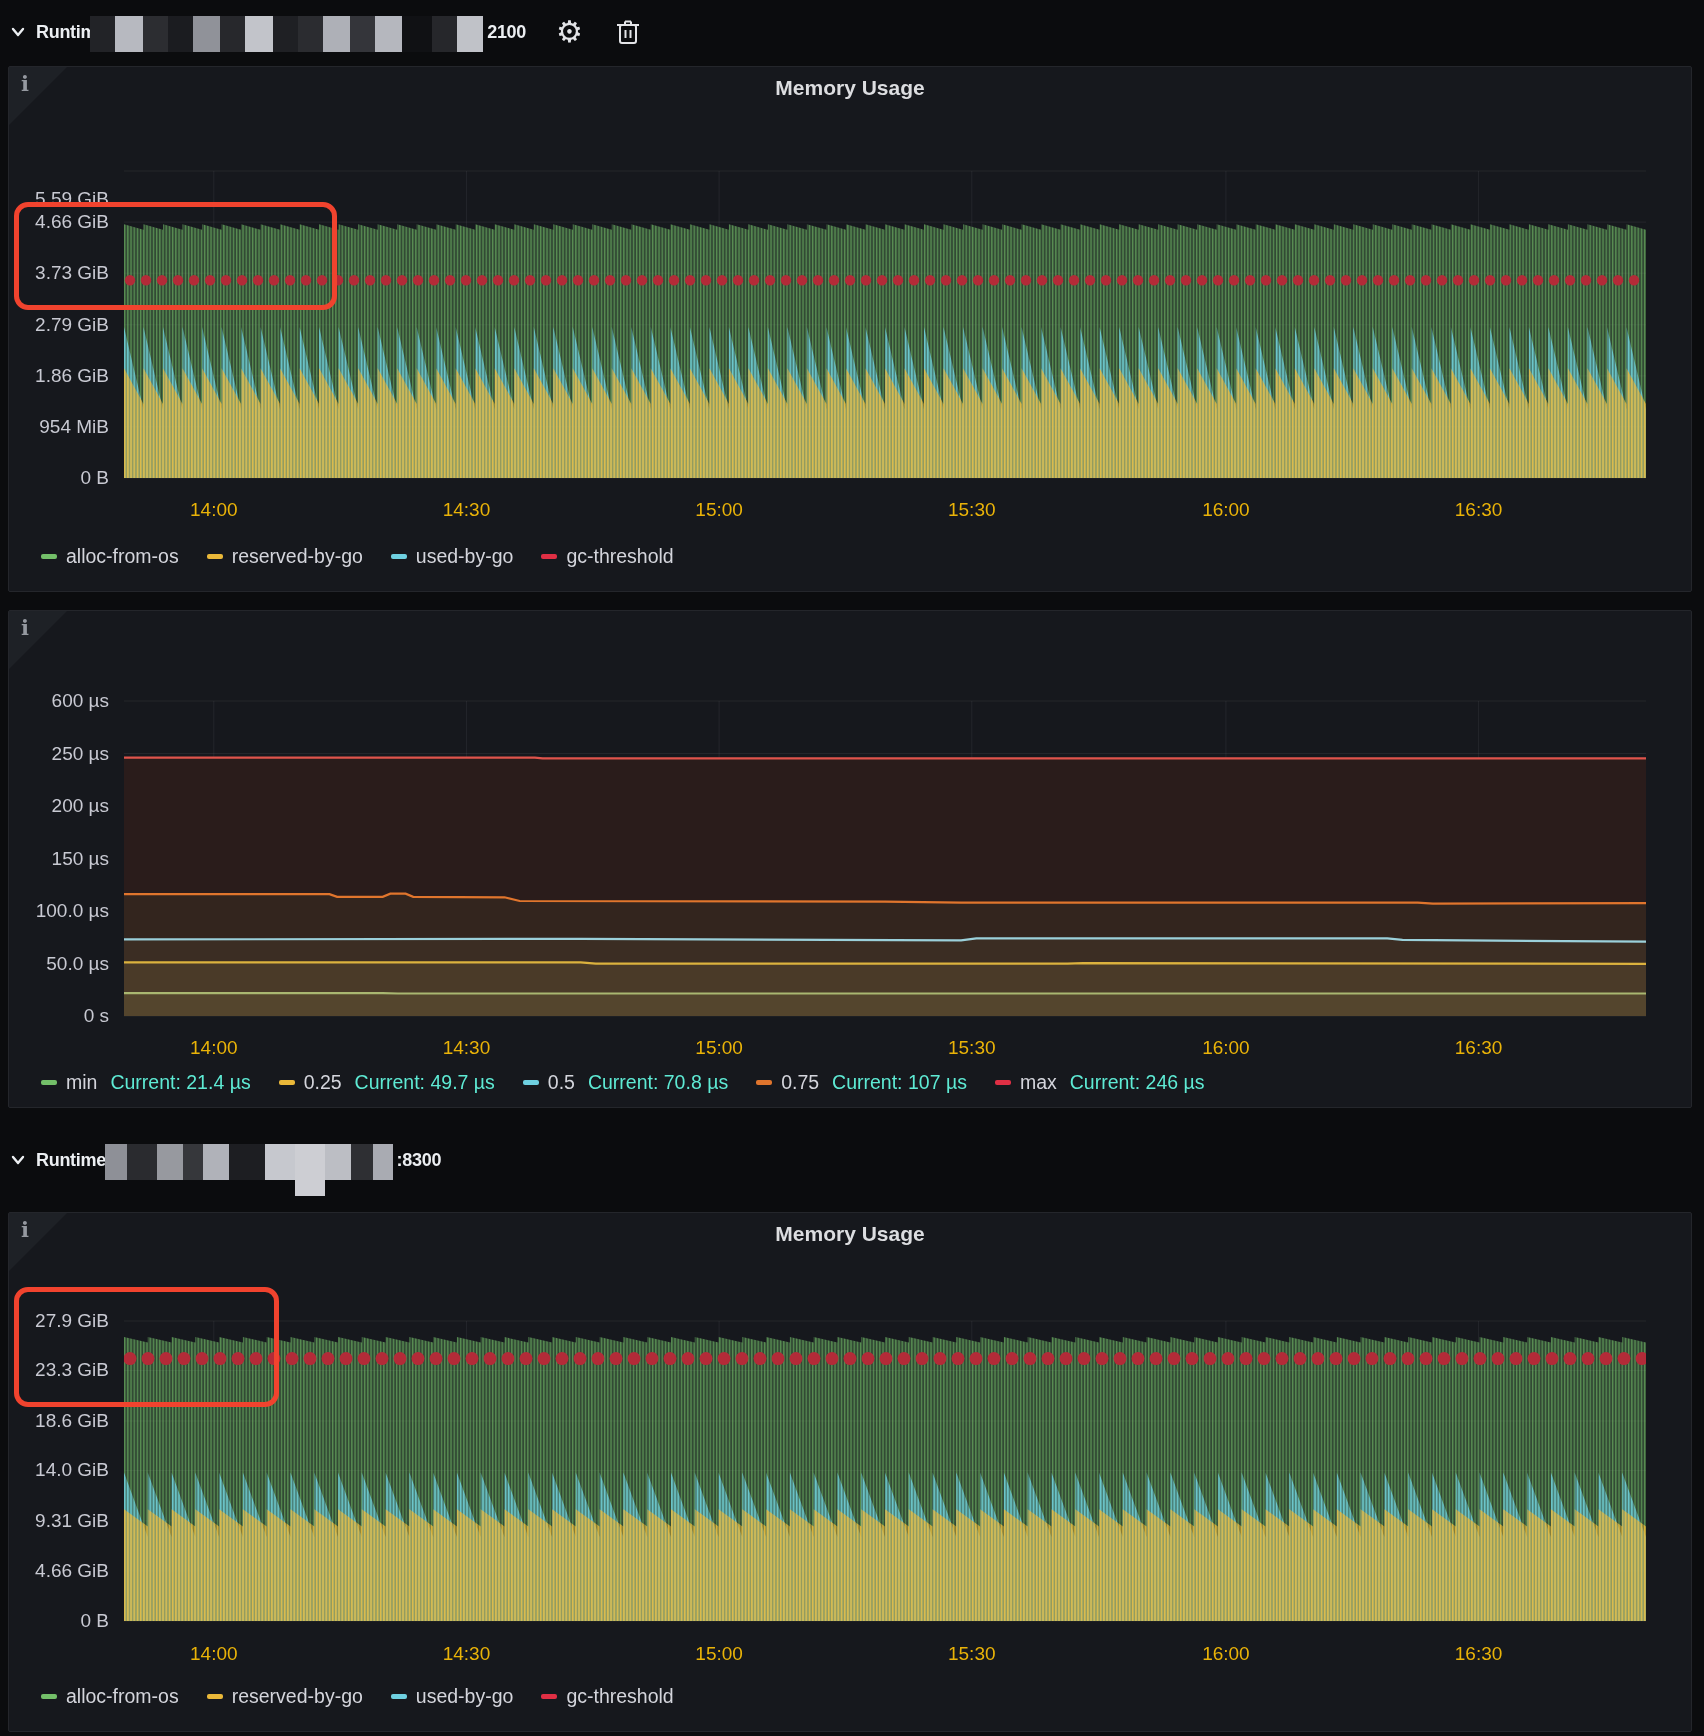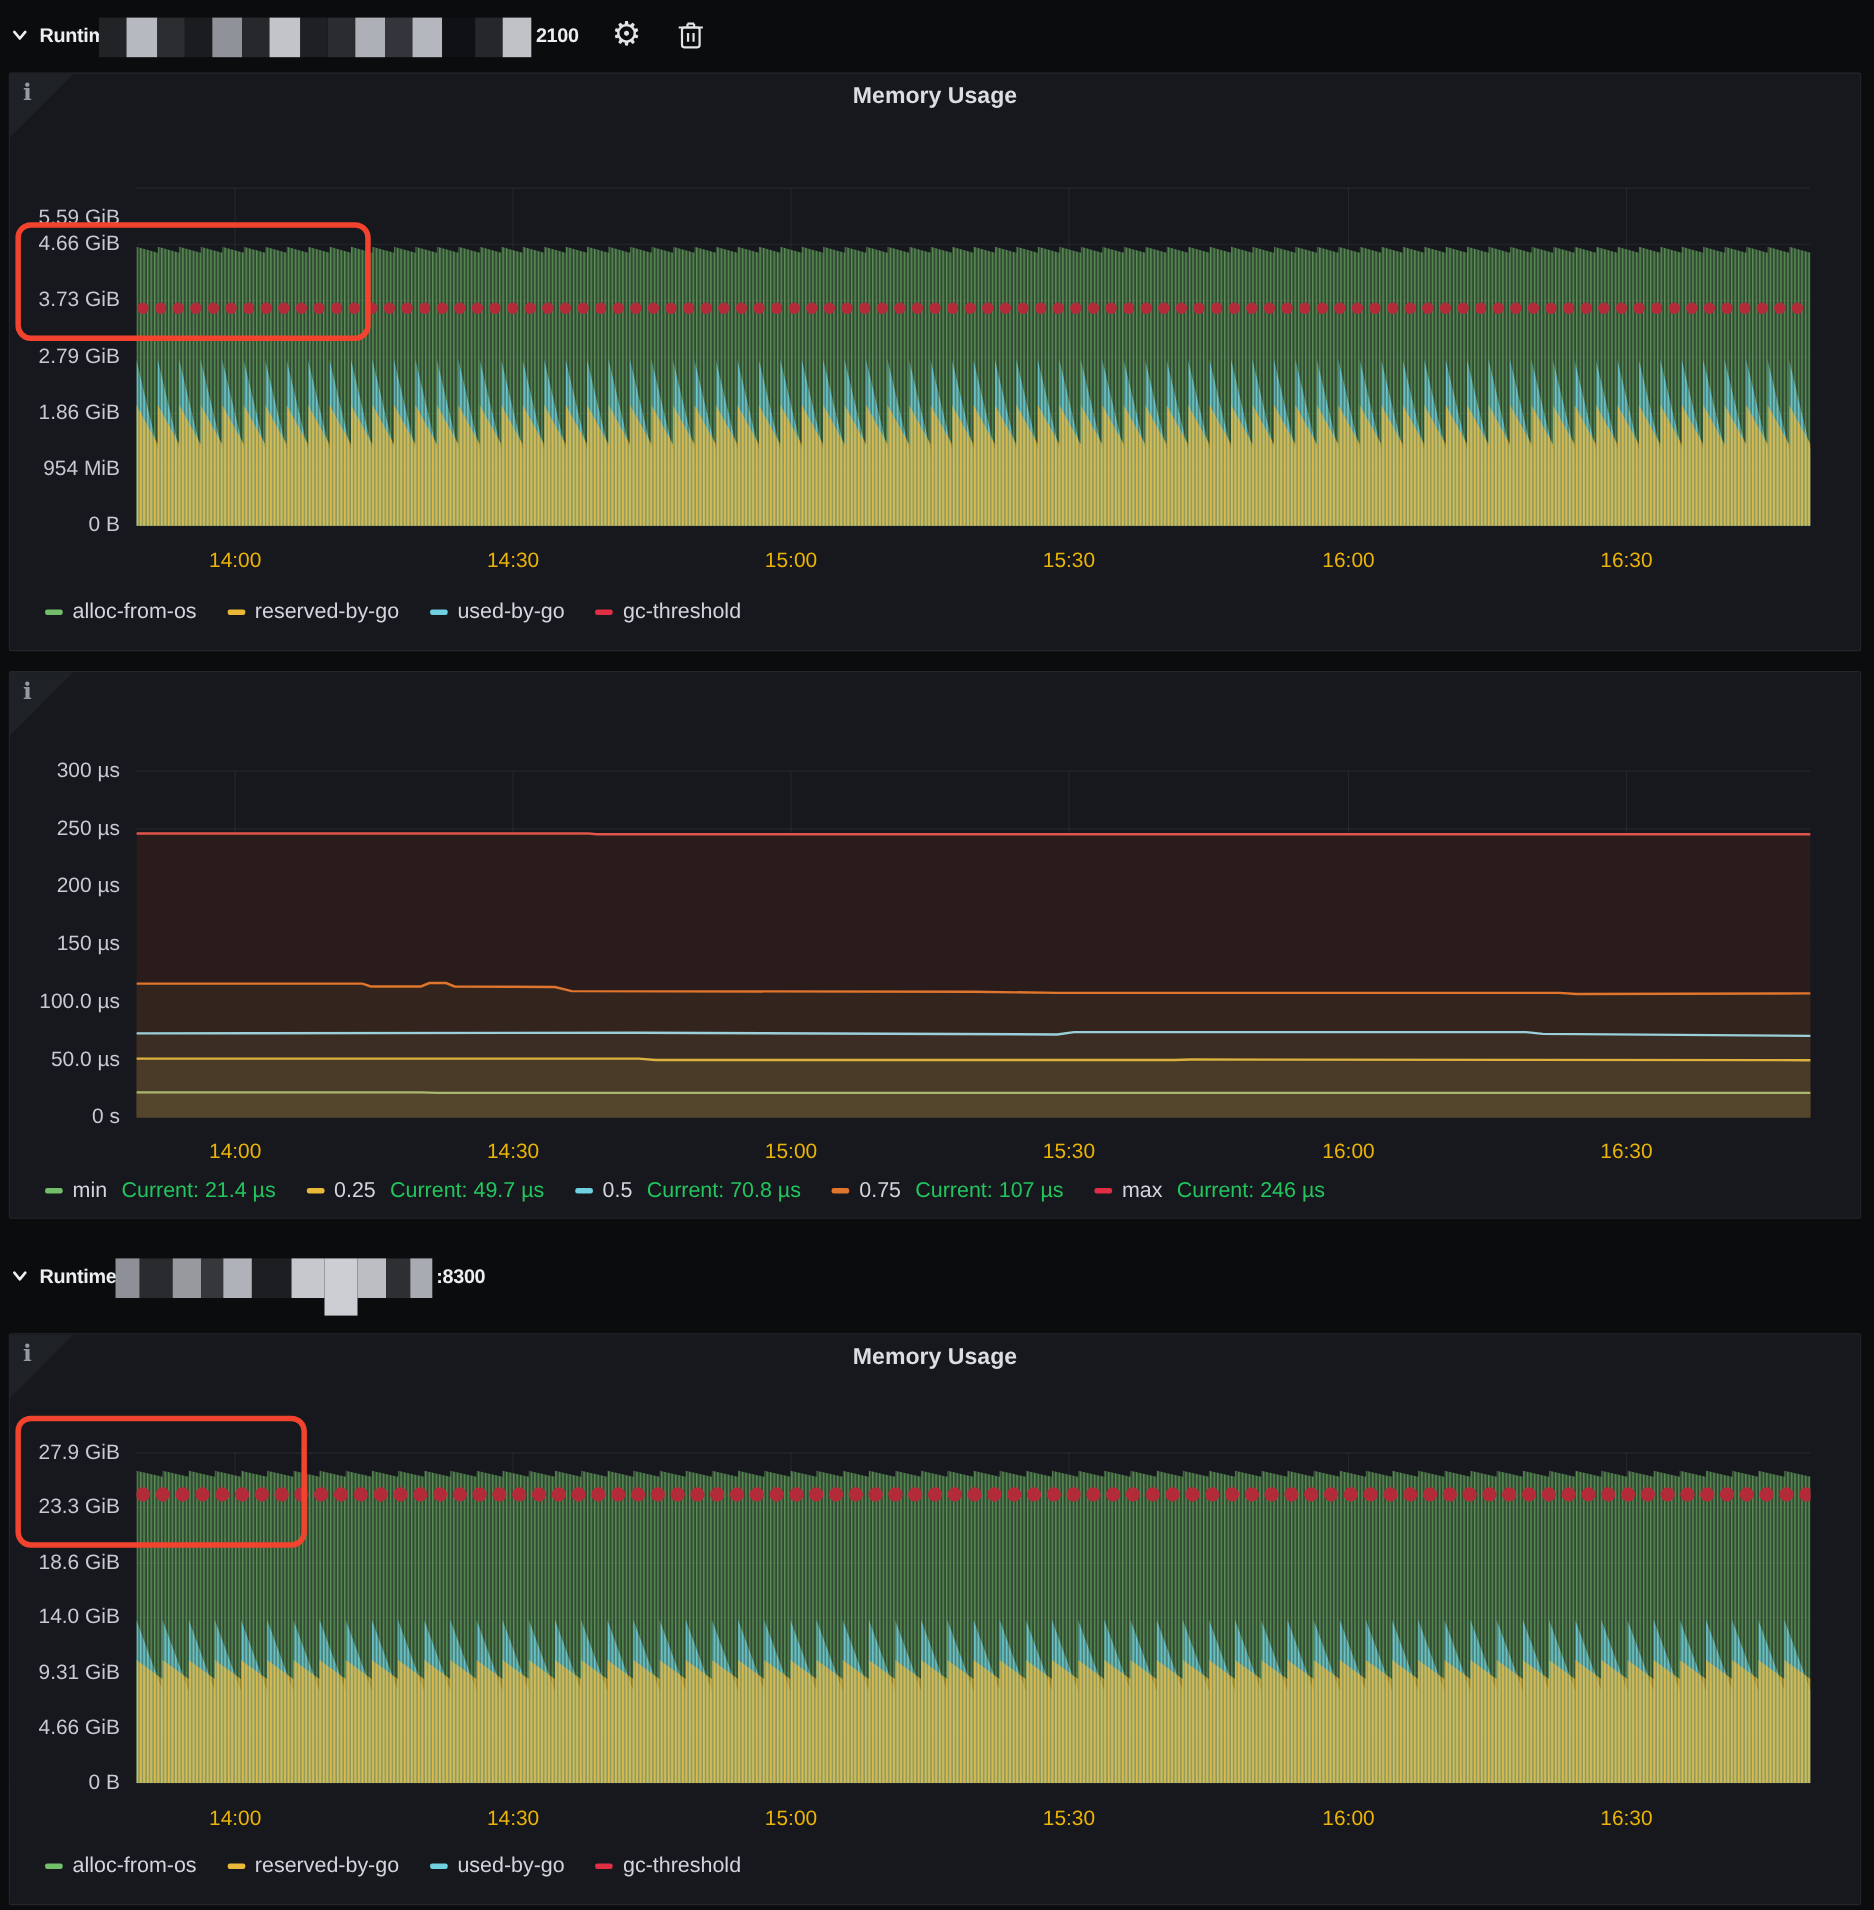--- a/index.html
+++ b/index.html
@@ -20,21 +20,21 @@
   .info-corner span{position:absolute;top:4px;left:12px;font-family:"DejaVu Serif",serif;
                     font-weight:bold;font-size:21px;color:#9599a0;}
   .panel-title{position:absolute;top:9px;left:0;right:0;text-align:center;
                font-size:21px;font-weight:bold;color:#dcdde0;z-index:2;cursor:pointer;}
   .ytick{position:absolute;left:0;width:100px;text-align:right;font-size:19px;color:#c8c9d2;height:22px;}
   .xtick{position:absolute;width:90px;text-align:center;font-size:19px;color:#eab308;}
   .plot{position:absolute;left:115px;width:1522px;}
   .legend{position:absolute;left:32px;display:flex;align-items:center;flex-wrap:nowrap;}
   .leg-item{display:flex;align-items:center;margin-right:28px;font-size:19.5px;color:#d4d5dc;cursor:pointer;}
   .leg-swatch{width:16px;height:5px;border-radius:2px;margin-right:9px;display:inline-block;}
-  .leg-val{margin-left:13px;color:#22c55e;}
+  .leg-val{margin-left:13px;color:#5eead4;}
   .annotation{position:absolute;border:5px solid #f1432e;border-radius:14px;z-index:5;}
 </style>
 </head>
 <body>
 
 <div class="row-header" id="hdr0" style="top:8px;">
   <span class="chev">
     <svg width="20" height="20" viewBox="0 0 20 20">
         <polyline points="5,7 10,13 15,7" fill="none" stroke="#eceff2" stroke-width="2.4" stroke-linecap="round" stroke-linejoin="round"></polyline>
       </svg>
@@ -242,21 +242,21 @@
       </span>
     </div>
   <div class="annotation" id="ann0" style="left:5px;top:135px;width:313px;height:98px;"></div>
 </div>
 
 <div class="panel" id="panel1" style="top:610px;height:498px;">
   <div class="info-corner">
       <span>i</span>
     </div>
   <div class="yaxis" id="yaxis1">
-      <div class="ytick" style="top: 79px;">300 µs</div>
+      <div class="ytick" style="top: 79px;">600 µs</div>
       <div class="ytick" style="top: 131.5px;">250 µs</div>
       <div class="ytick" style="top: 184px;">200 µs</div>
       <div class="ytick" style="top: 236.5px;">150 µs</div>
       <div class="ytick" style="top: 289px;">100.0 µs</div>
       <div class="ytick" style="top: 341.5px;">50.0 µs</div>
       <div class="ytick" style="top: 394px;">0 s</div>
     </div>
   <div class="plot" id="plotwrap1" style="top:74px;height:338px;"><svg width="1522" height="338">
         <line x1="0" y1="16.0" x2="1522" y2="16.0" stroke="rgba(204,204,220,0.08)" stroke-width="1"></line>
         <line x1="0" y1="68.5" x2="1522" y2="68.5" stroke="rgba(204,204,220,0.08)" stroke-width="1"></line>

